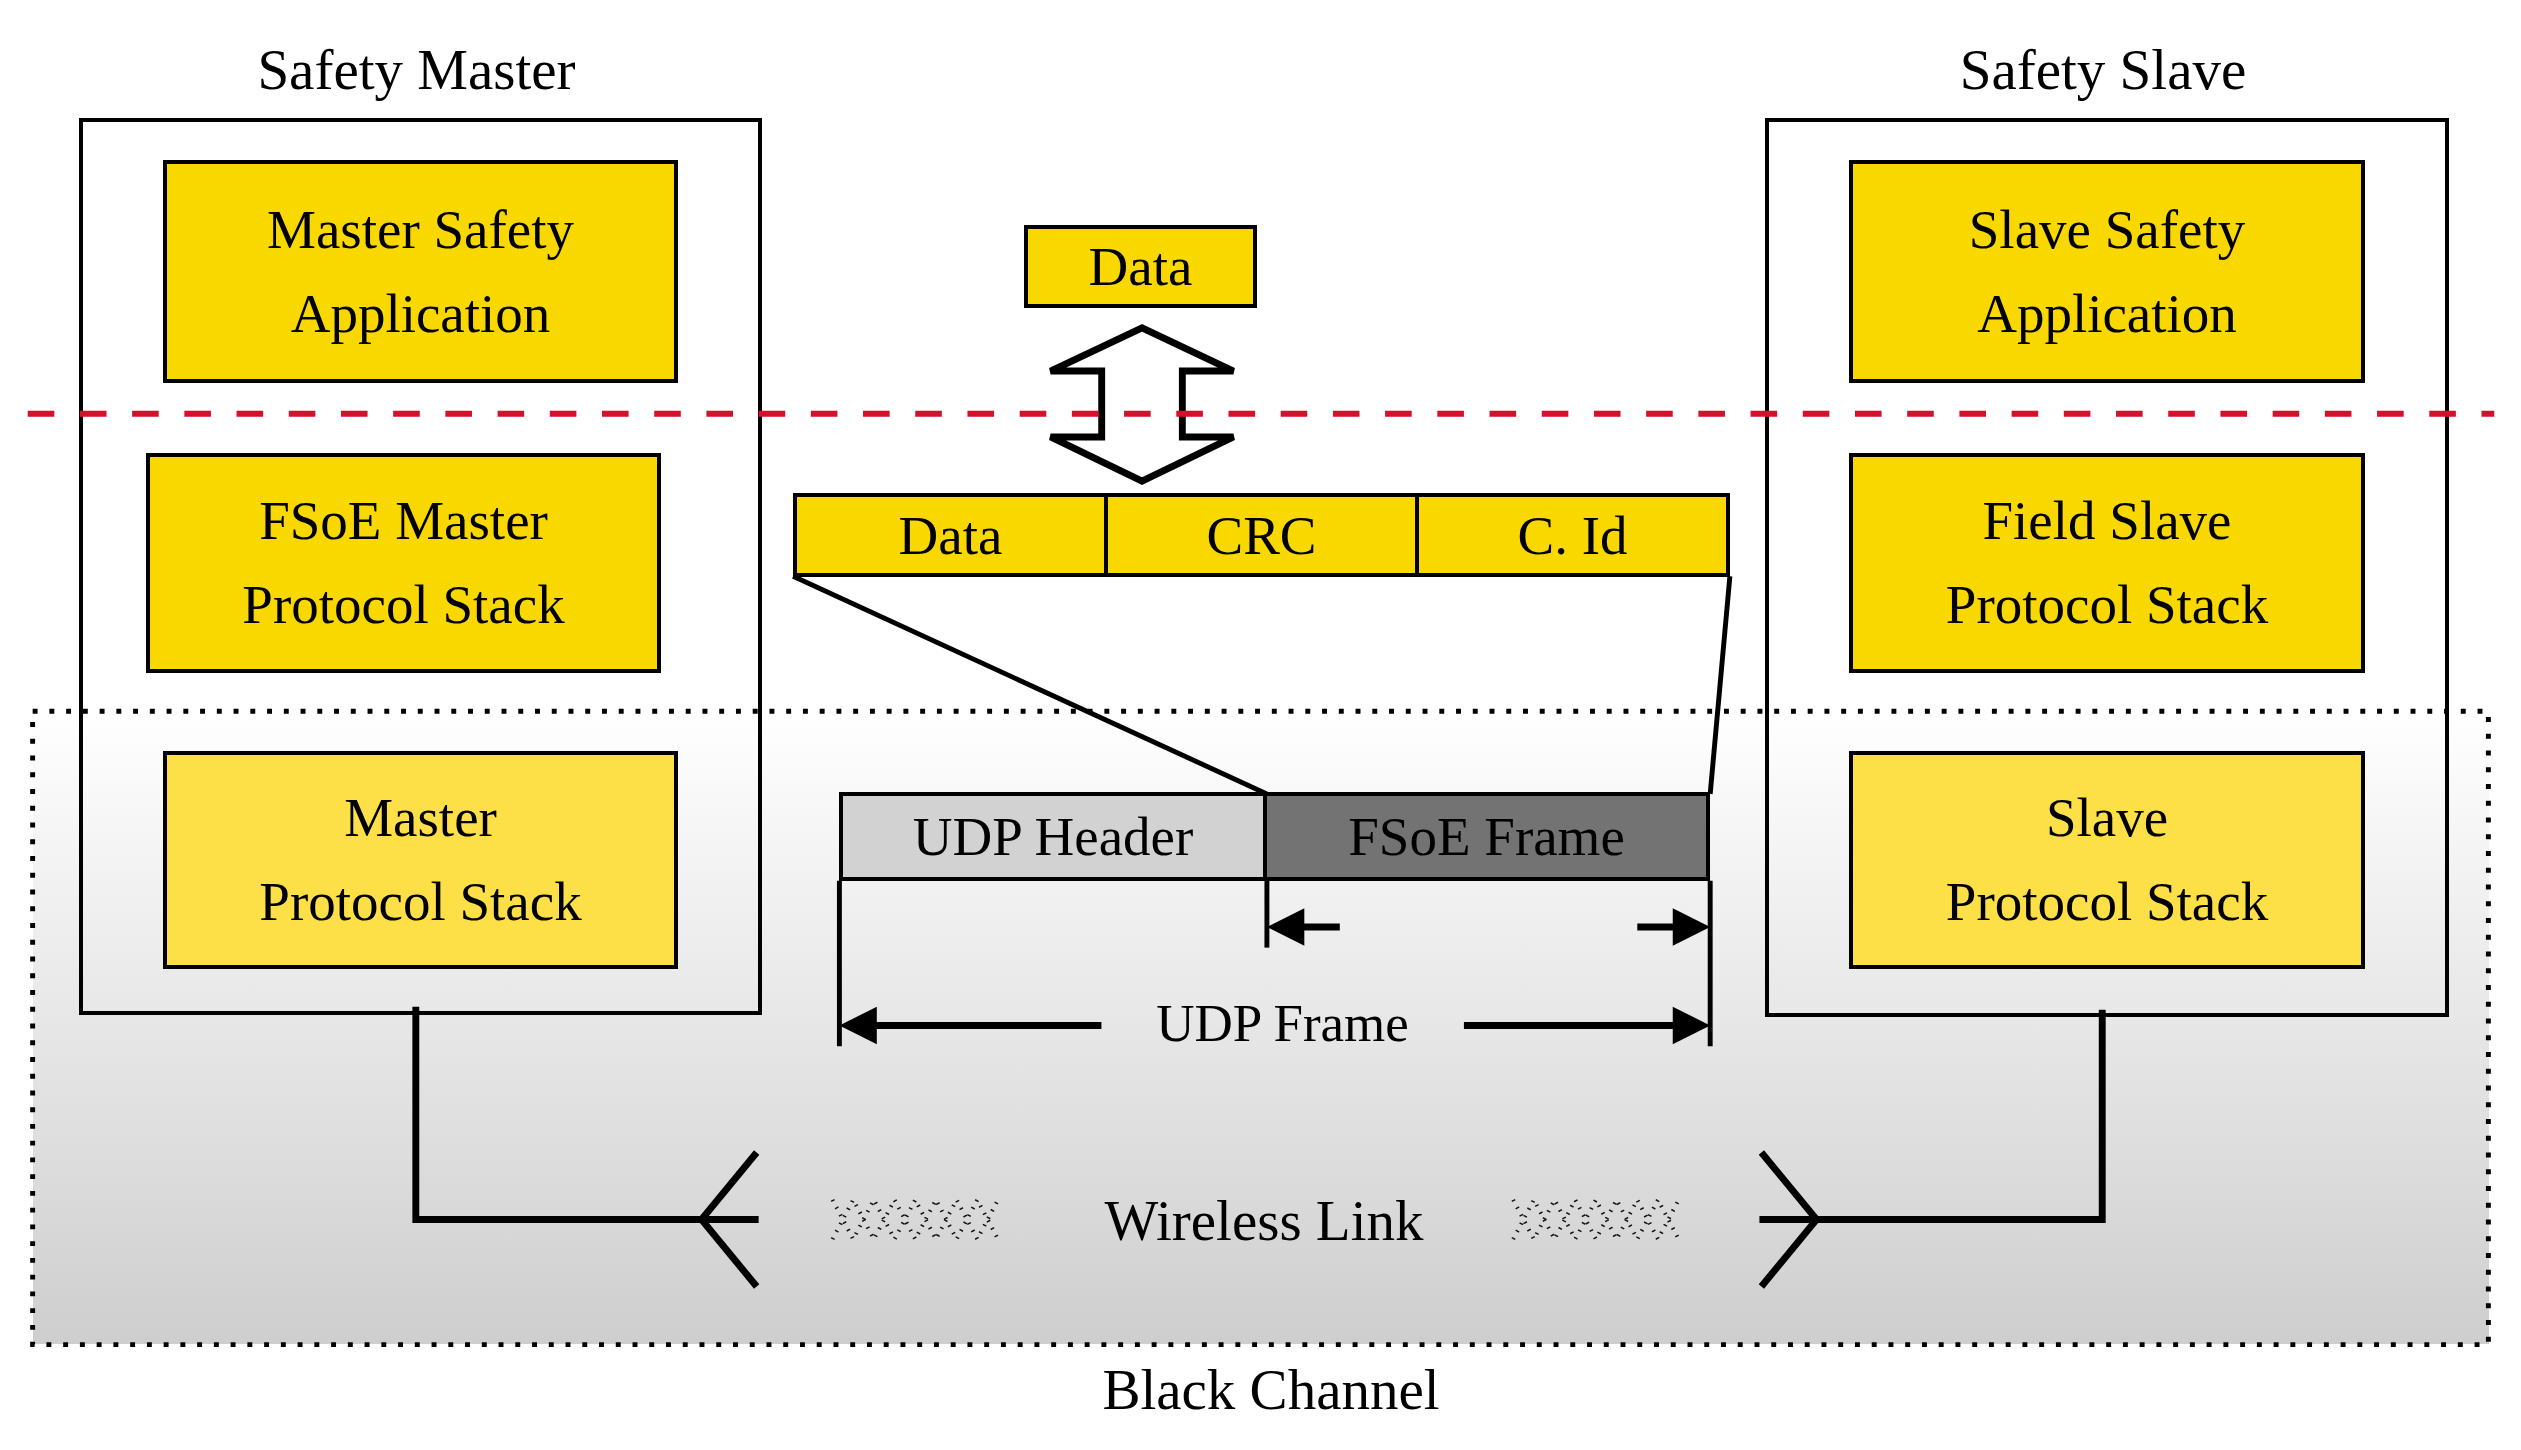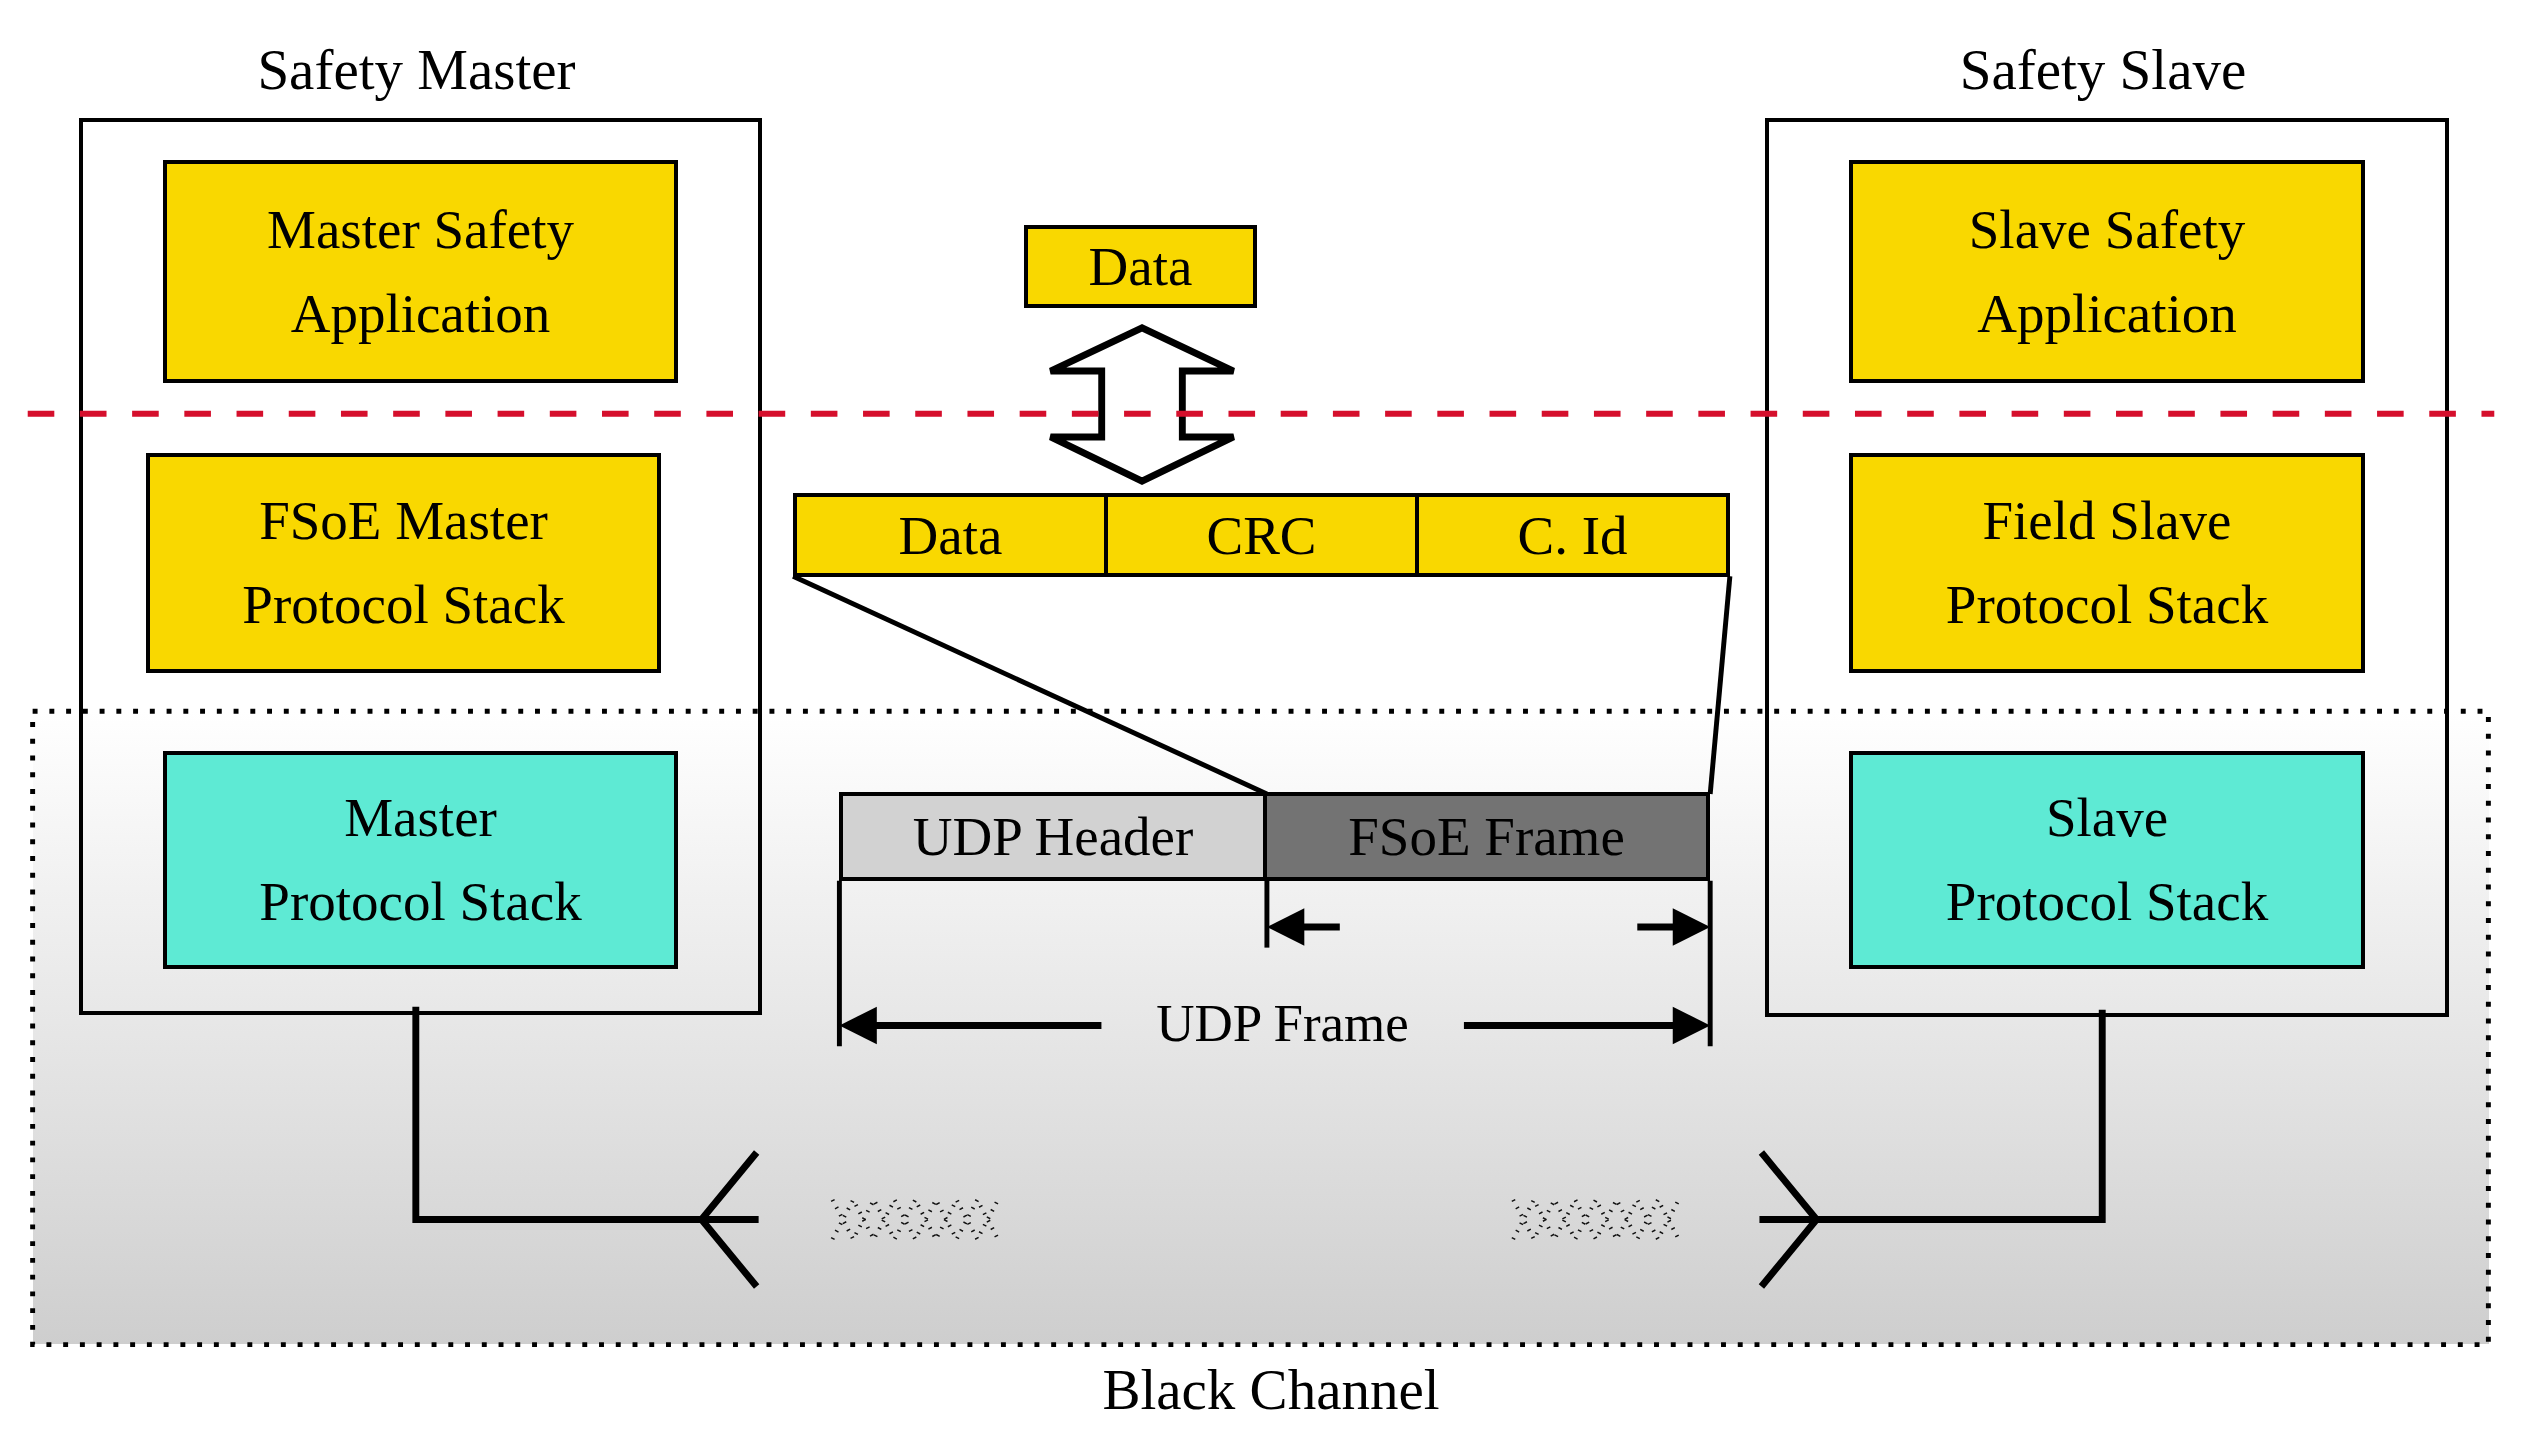--- a/index.html
+++ b/index.html
@@ -16,21 +16,21 @@
   }
   svg.layer{left:0;top:0;width:2522px;height:1450px;pointer-events:none;}
   
   .outer-box{border:4.9px solid #000;background:transparent;}
   .inner-box{
     border:4.9px solid #000;display:flex;flex-direction:column;
     justify-content:center;align-items:center;text-align:center;
     font-size:55px;line-height:1.52;
   }
   .fill-yellow{background:#F9D800;}
-  .fill-gray{background:#5eead4;}
+  .fill-gray{background:#fde047;}
   .title{
     font-size:57px;text-align:center;white-space:nowrap;
   }
   
   .frame-bar{
     left:793px;top:493px;width:937px;height:84px;display:flex;
     border:4.9px solid #000;background:#F9D800;box-sizing:border-box;
   }
   .frame-cell{
     flex:1 1 0;display:flex;align-items:center;justify-content:center;
@@ -155,20 +155,21 @@
     <div class="udp-cell header">
         <span>UDP Header</span>
       </div>
     <div class="udp-cell fsoe">
         <span>FSoE Frame</span>
       </div>
   </div>
 
   <div class="abs annot" style="left:1105px;top:993px;width:355px;">UDP Frame</div>
 
+  <div class="abs channel-label" style="left:1067px;top:1188px;width:394px;">Wireless Link</div>
   <div class="abs channel-label" style="left:1074px;top:1357px;width:394px;">Black Channel</div>
 
   <svg class="abs layer" viewBox="0 0 2560 1472">
     <line x1="28" y1="420" x2="2532" y2="420" stroke="#D50F2C" stroke-width="6" stroke-dasharray="27 26"></line>
   </svg>
 
 </div>
 
 
 </body></html>

